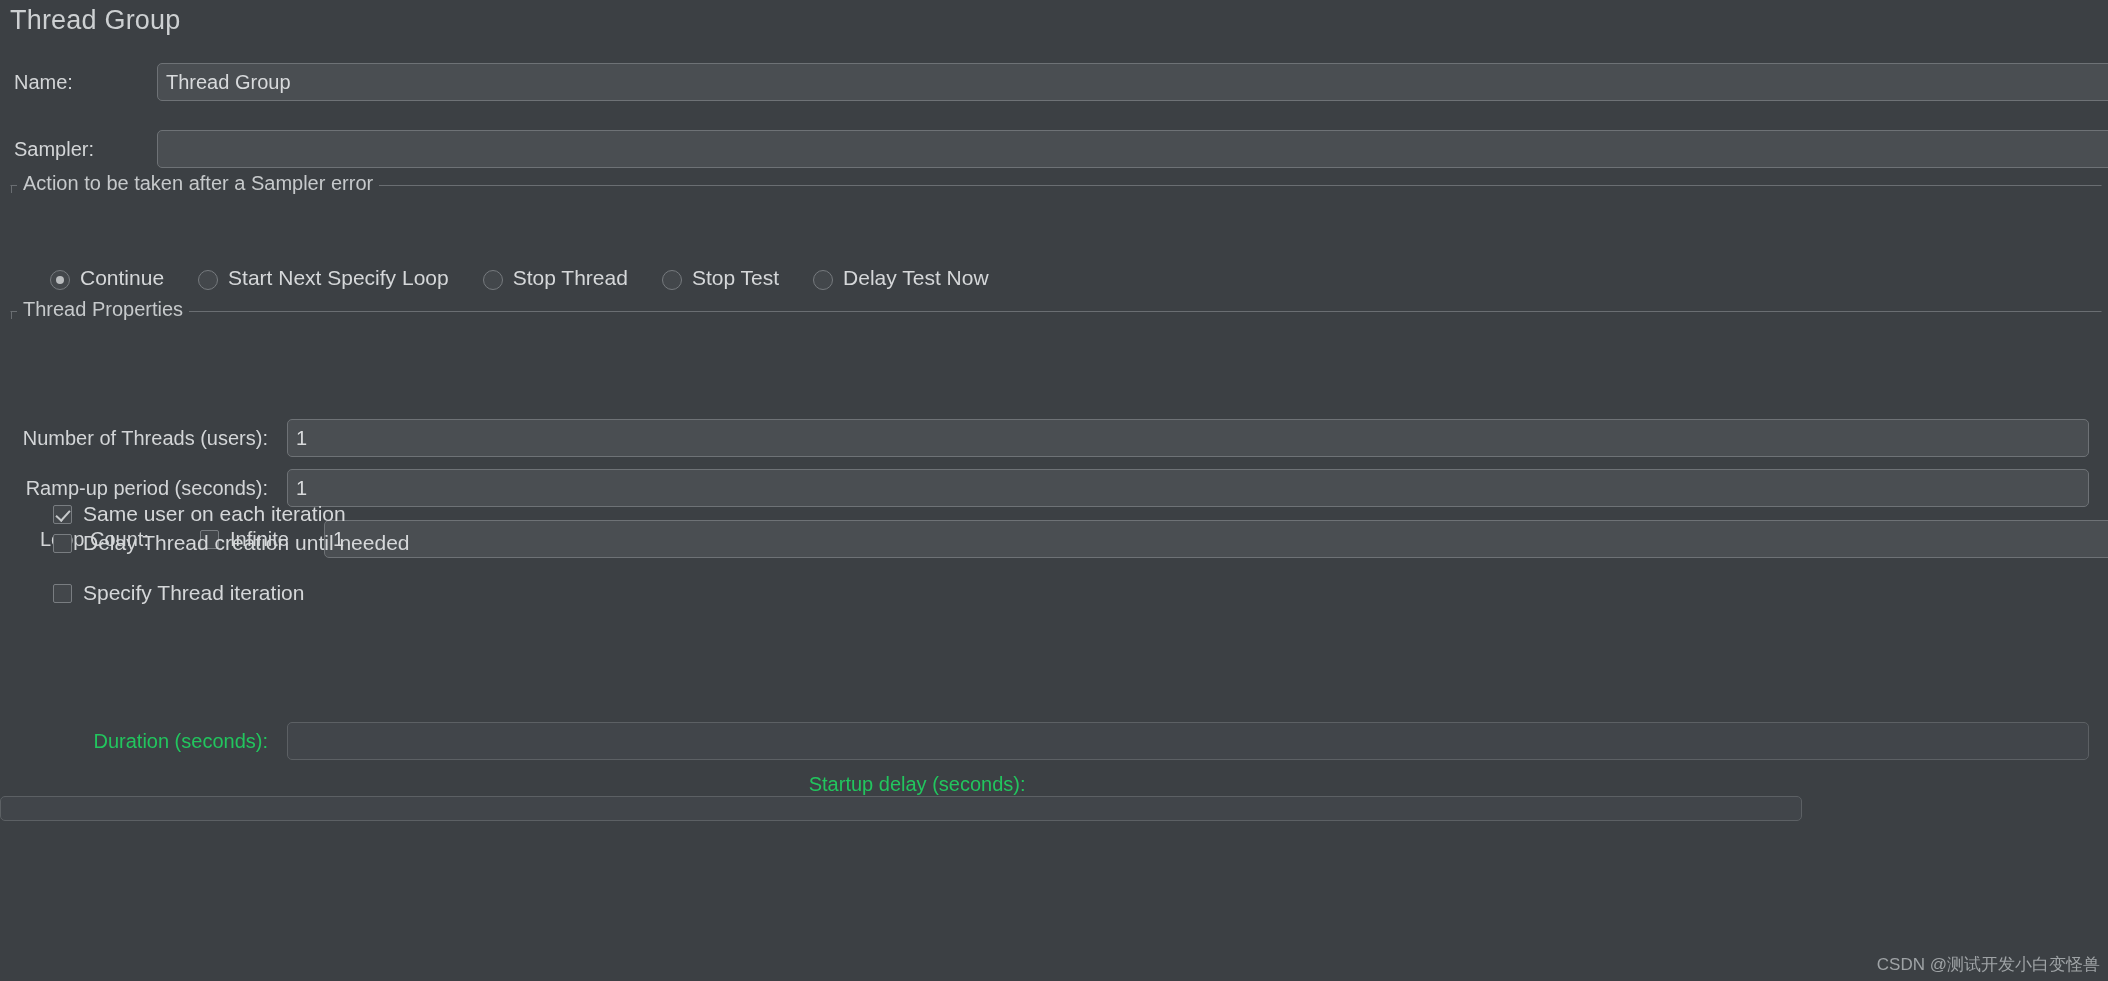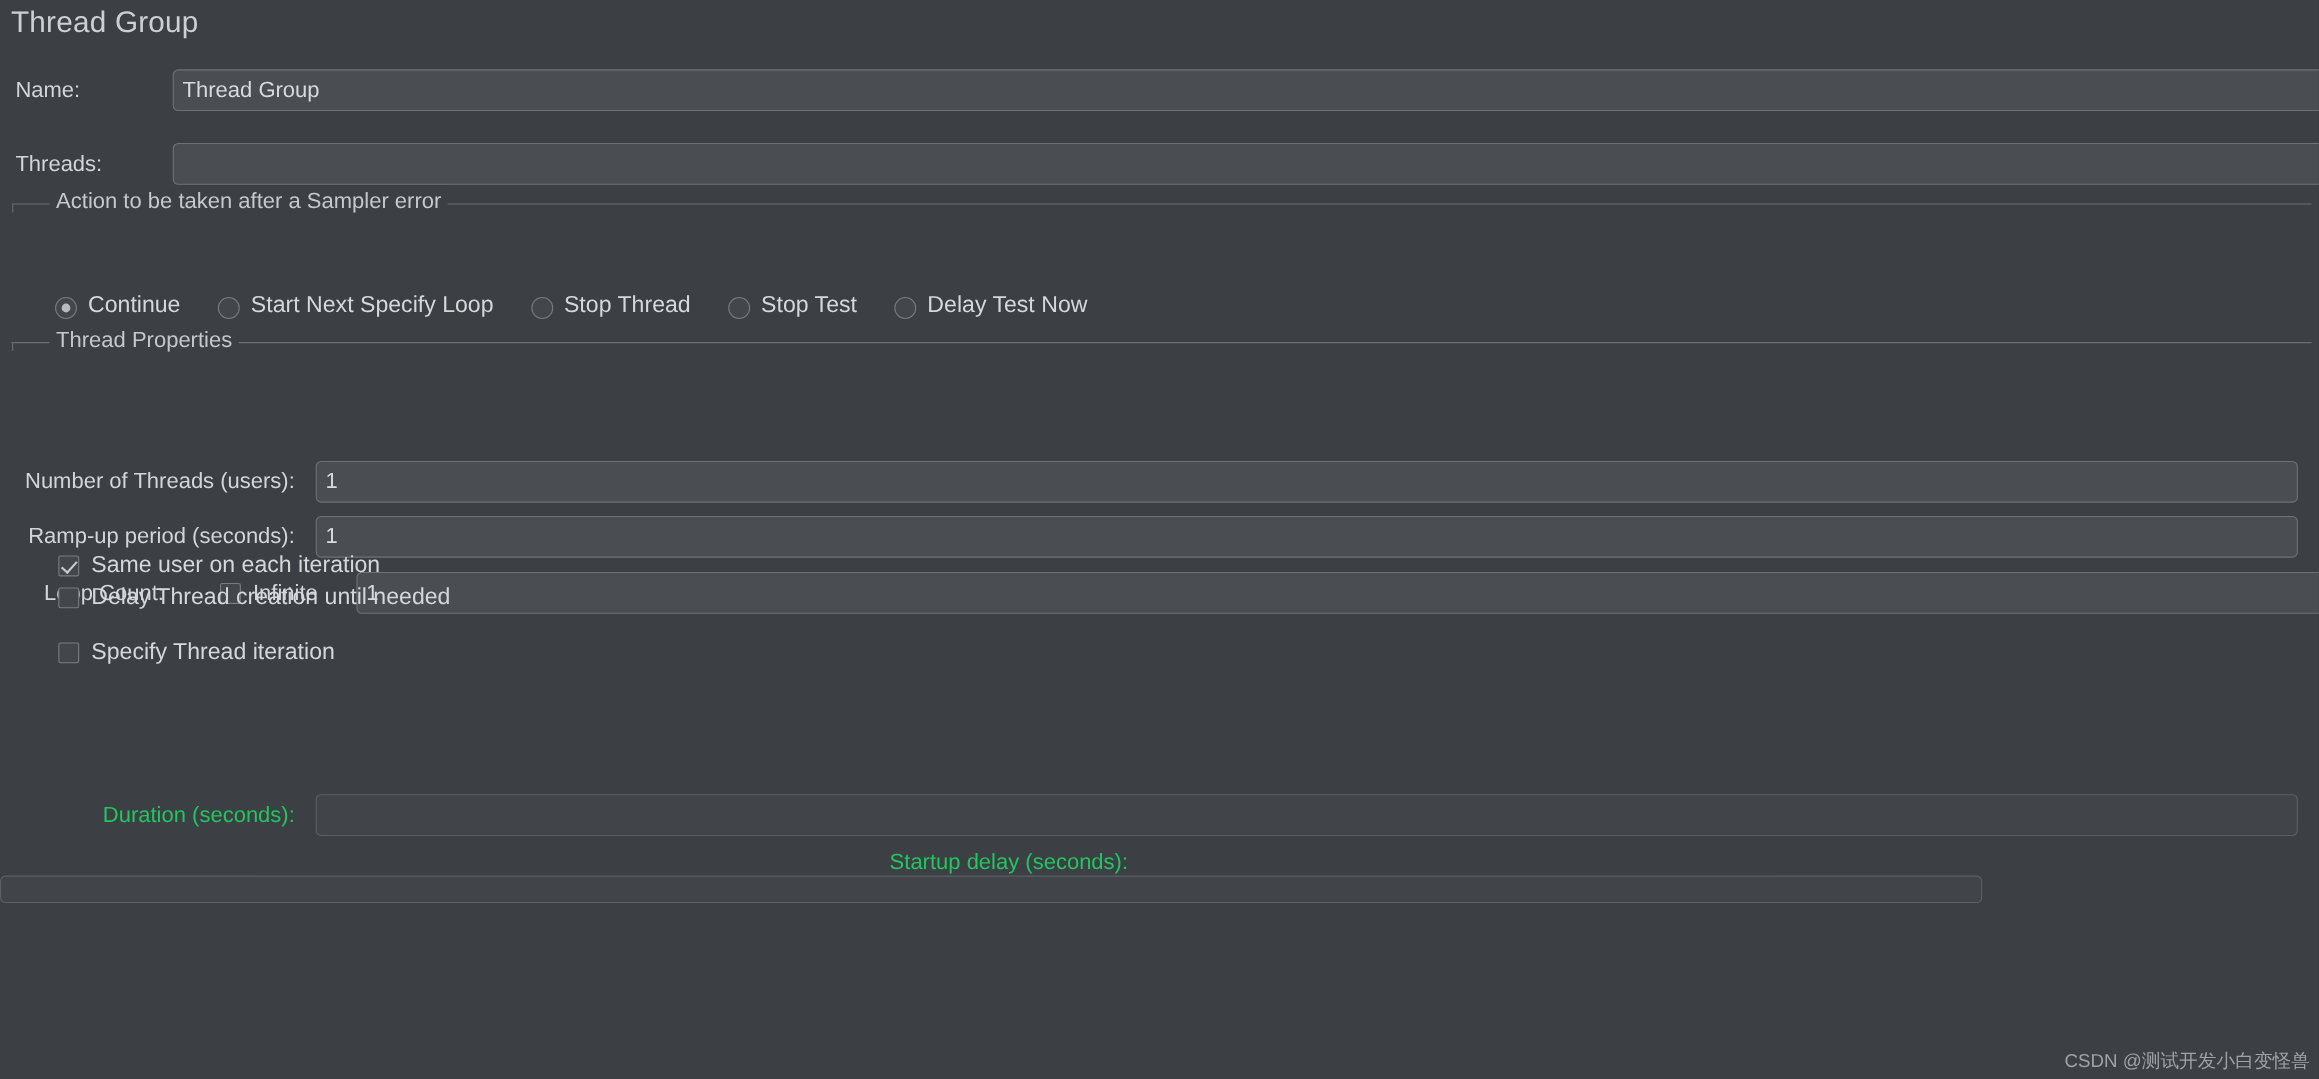--- a/index.html
+++ b/index.html
@@ -76,21 +76,20 @@
   }
   .group-titlebar {
     position: absolute;
     top: -14px;
     left: 6px;
     background: #3c4044;
     padding: 0 6px;
     font-size: 20px;
     color: #c6c9cb;
     white-space: nowrap;
-    margin-left: 28px;
   }
 
   .group-sampler-error {
     top: 185px;
     height: 80px;
     border-left-color: transparent;
   }
   .group-sampler-error::before {
     content: "";
     position: absolute;
@@ -259,21 +258,21 @@
 <body>
 
 <div class="panel-title">Thread Group</div>
 
 <div class="top-row row-name">
   <div class="top-label lbl-name">Name:</div>
   <input class="text-input input-wide" type="text" value="Thread Group" style="">
 </div>
 
 <div class="top-row row-comments">
-  <div class="top-label lbl-comments">Threads:</div>
+  <div class="top-label lbl-comments">Sampler:</div>
   <input class="text-input input-wide" type="text" value="" style="">
 </div>
 
 <div class="group group-sampler-error">
   <div class="group-titlebar">Action to be taken after a Sampler error</div>
 </div>
 
 <div class="radio-row">
   <div class="radio-item">
     <span class="radio-mark checked"></span>

